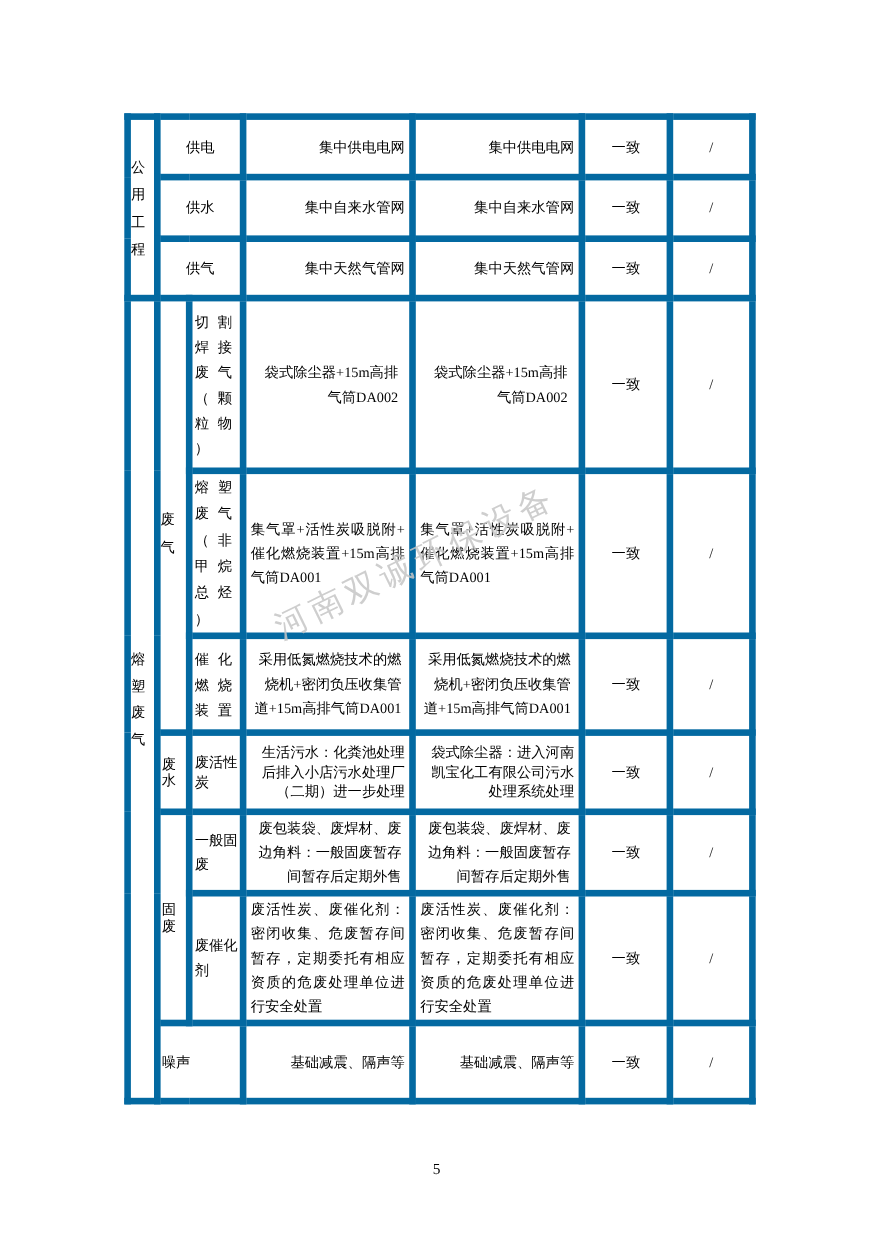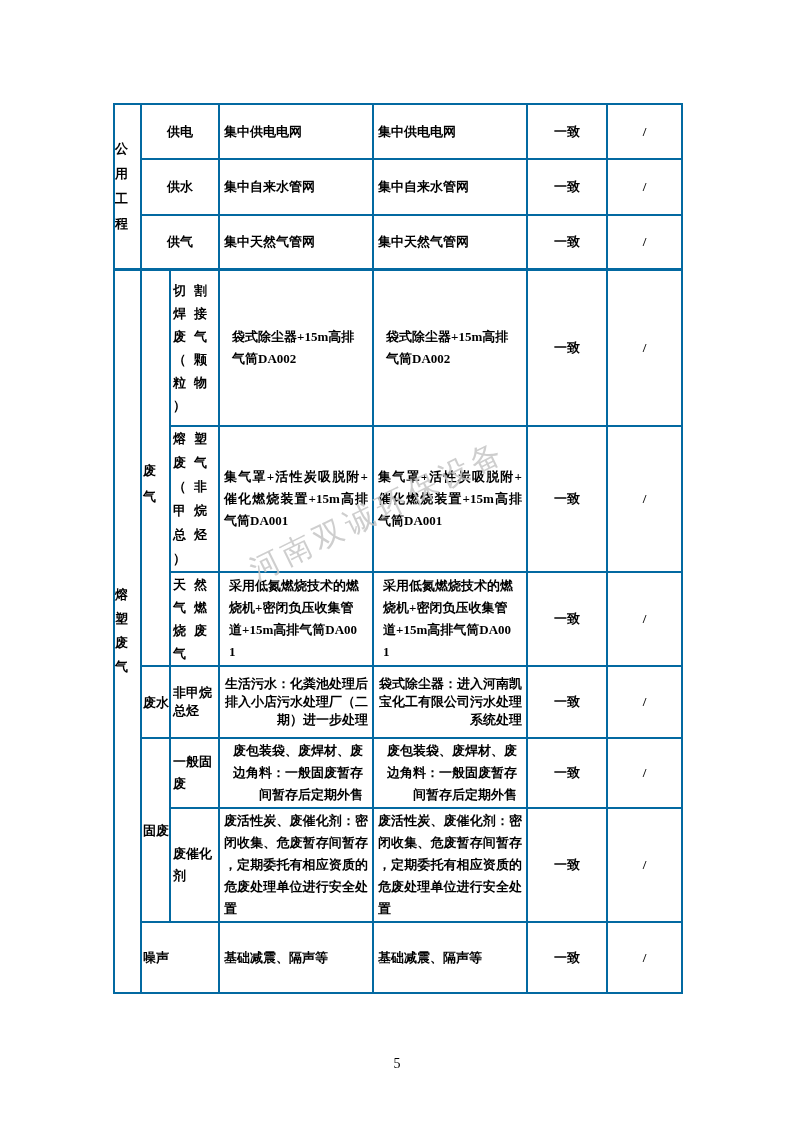--- a/index.html
+++ b/index.html
@@ -6,21 +6,21 @@
   .sheet {
     position:relative; width:794px; height:1123px; background:#ffffff;
     font-family:"Liberation Serif","DejaVu Serif",serif; color:#000;
     overflow:hidden;
   }
   table.doc {
     position:absolute; left:113px; top:103px;
     border-collapse:collapse; table-layout:fixed; width:568px;
     font-size:13px;
   }
-  table.doc td { border:2px solid #0369a1; padding:0; vertical-align:middle;font-weight:bold; }
+  table.doc td { border:6px solid #0369a1; padding:0; vertical-align:middle; }
   
   td.bl3 { border-left-width:3px; }
   tr.section-start td { border-top-width:3px; }
   table.doc { border:2px solid #000; }
 
   
   .vlabel { text-align:left; }
   .vlabel > div { width:25px; margin:0 auto; word-break:break-all; line-break:anywhere; line-height:25px; }
   .vlabel.tight > div { line-height:24px; }
   .vlabel26 > div { line-height:26px;margin-top:32px; }
@@ -37,21 +37,21 @@
   .item3 > div {
     width:40px; margin-left:2px; word-break:break-all; line-break:anywhere;
     text-align:left; line-height:18px;
   }
   
   .hcat { text-align:left; }
   .hcat > div { padding-left:1px; line-height:15px; }
 
   .desc { font-size:13px; line-height:22px; }
   .desc > div { padding:1px 4px; word-break:break-all; line-break:anywhere; }
-  .ta-c > div { text-align:left; }
+  .ta-c > div { text-align:right; }
   .ta-l > div { text-align:right; }
   .ta-j > div { text-align:justify; }
   .lh18 { line-height:18px; }
   .iw128 > div { max-width:128px; margin:0 auto; padding:1px 0; }
   .iw134 > div { max-width:134px; margin:0 auto; padding:1px 0; }
 
   .match, .slash { text-align:center; font-size:13px; }
 
   .vt  { vertical-align:top; }
   .pt3  { padding-top:3px; }
@@ -179,41 +179,41 @@
           </td>
       <td class="match bl3">
             <div>一致</div>
           </td>
       <td class="slash vt pt4">
             <div>/</div>
           </td>
     </tr>
     <tr style="height:88px">
       <td class="item2">
-            <div>天然气燃烧废气</div>
+            <div>催化燃烧装置</div>
           </td>
       <td class="desc ta-c iw134">
             <div>采用低氮燃烧技术的燃烧机+密闭负压收集管道+15m高排气筒DA001</div>
           </td>
       <td class="desc ta-c iw134">
             <div>采用低氮燃烧技术的燃烧机+密闭负压收集管道+15m高排气筒DA001</div>
           </td>
       <td class="match bl3">
             <div>一致</div>
           </td>
       <td class="slash">
             <div>/</div>
           </td>
     </tr>
     <tr style="height:72px">
       <td class="hcat vt pt3">
             <div>废水</div>
           </td>
       <td class="item3 vt pt3">
-            <div>非甲烷总烃</div>
+            <div>废活性炭</div>
           </td>
       <td class="desc ta-l lh18 vt">
             <div>生活污水：化粪池处理后排入小店污水处理厂（二期）进一步处理</div>
           </td>
       <td class="desc ta-l lh18 vt">
             <div>袋式除尘器：进入河南凯宝化工有限公司污水处理系统处理</div>
           </td>
       <td class="match bl3">
             <div>一致</div>
           </td>

